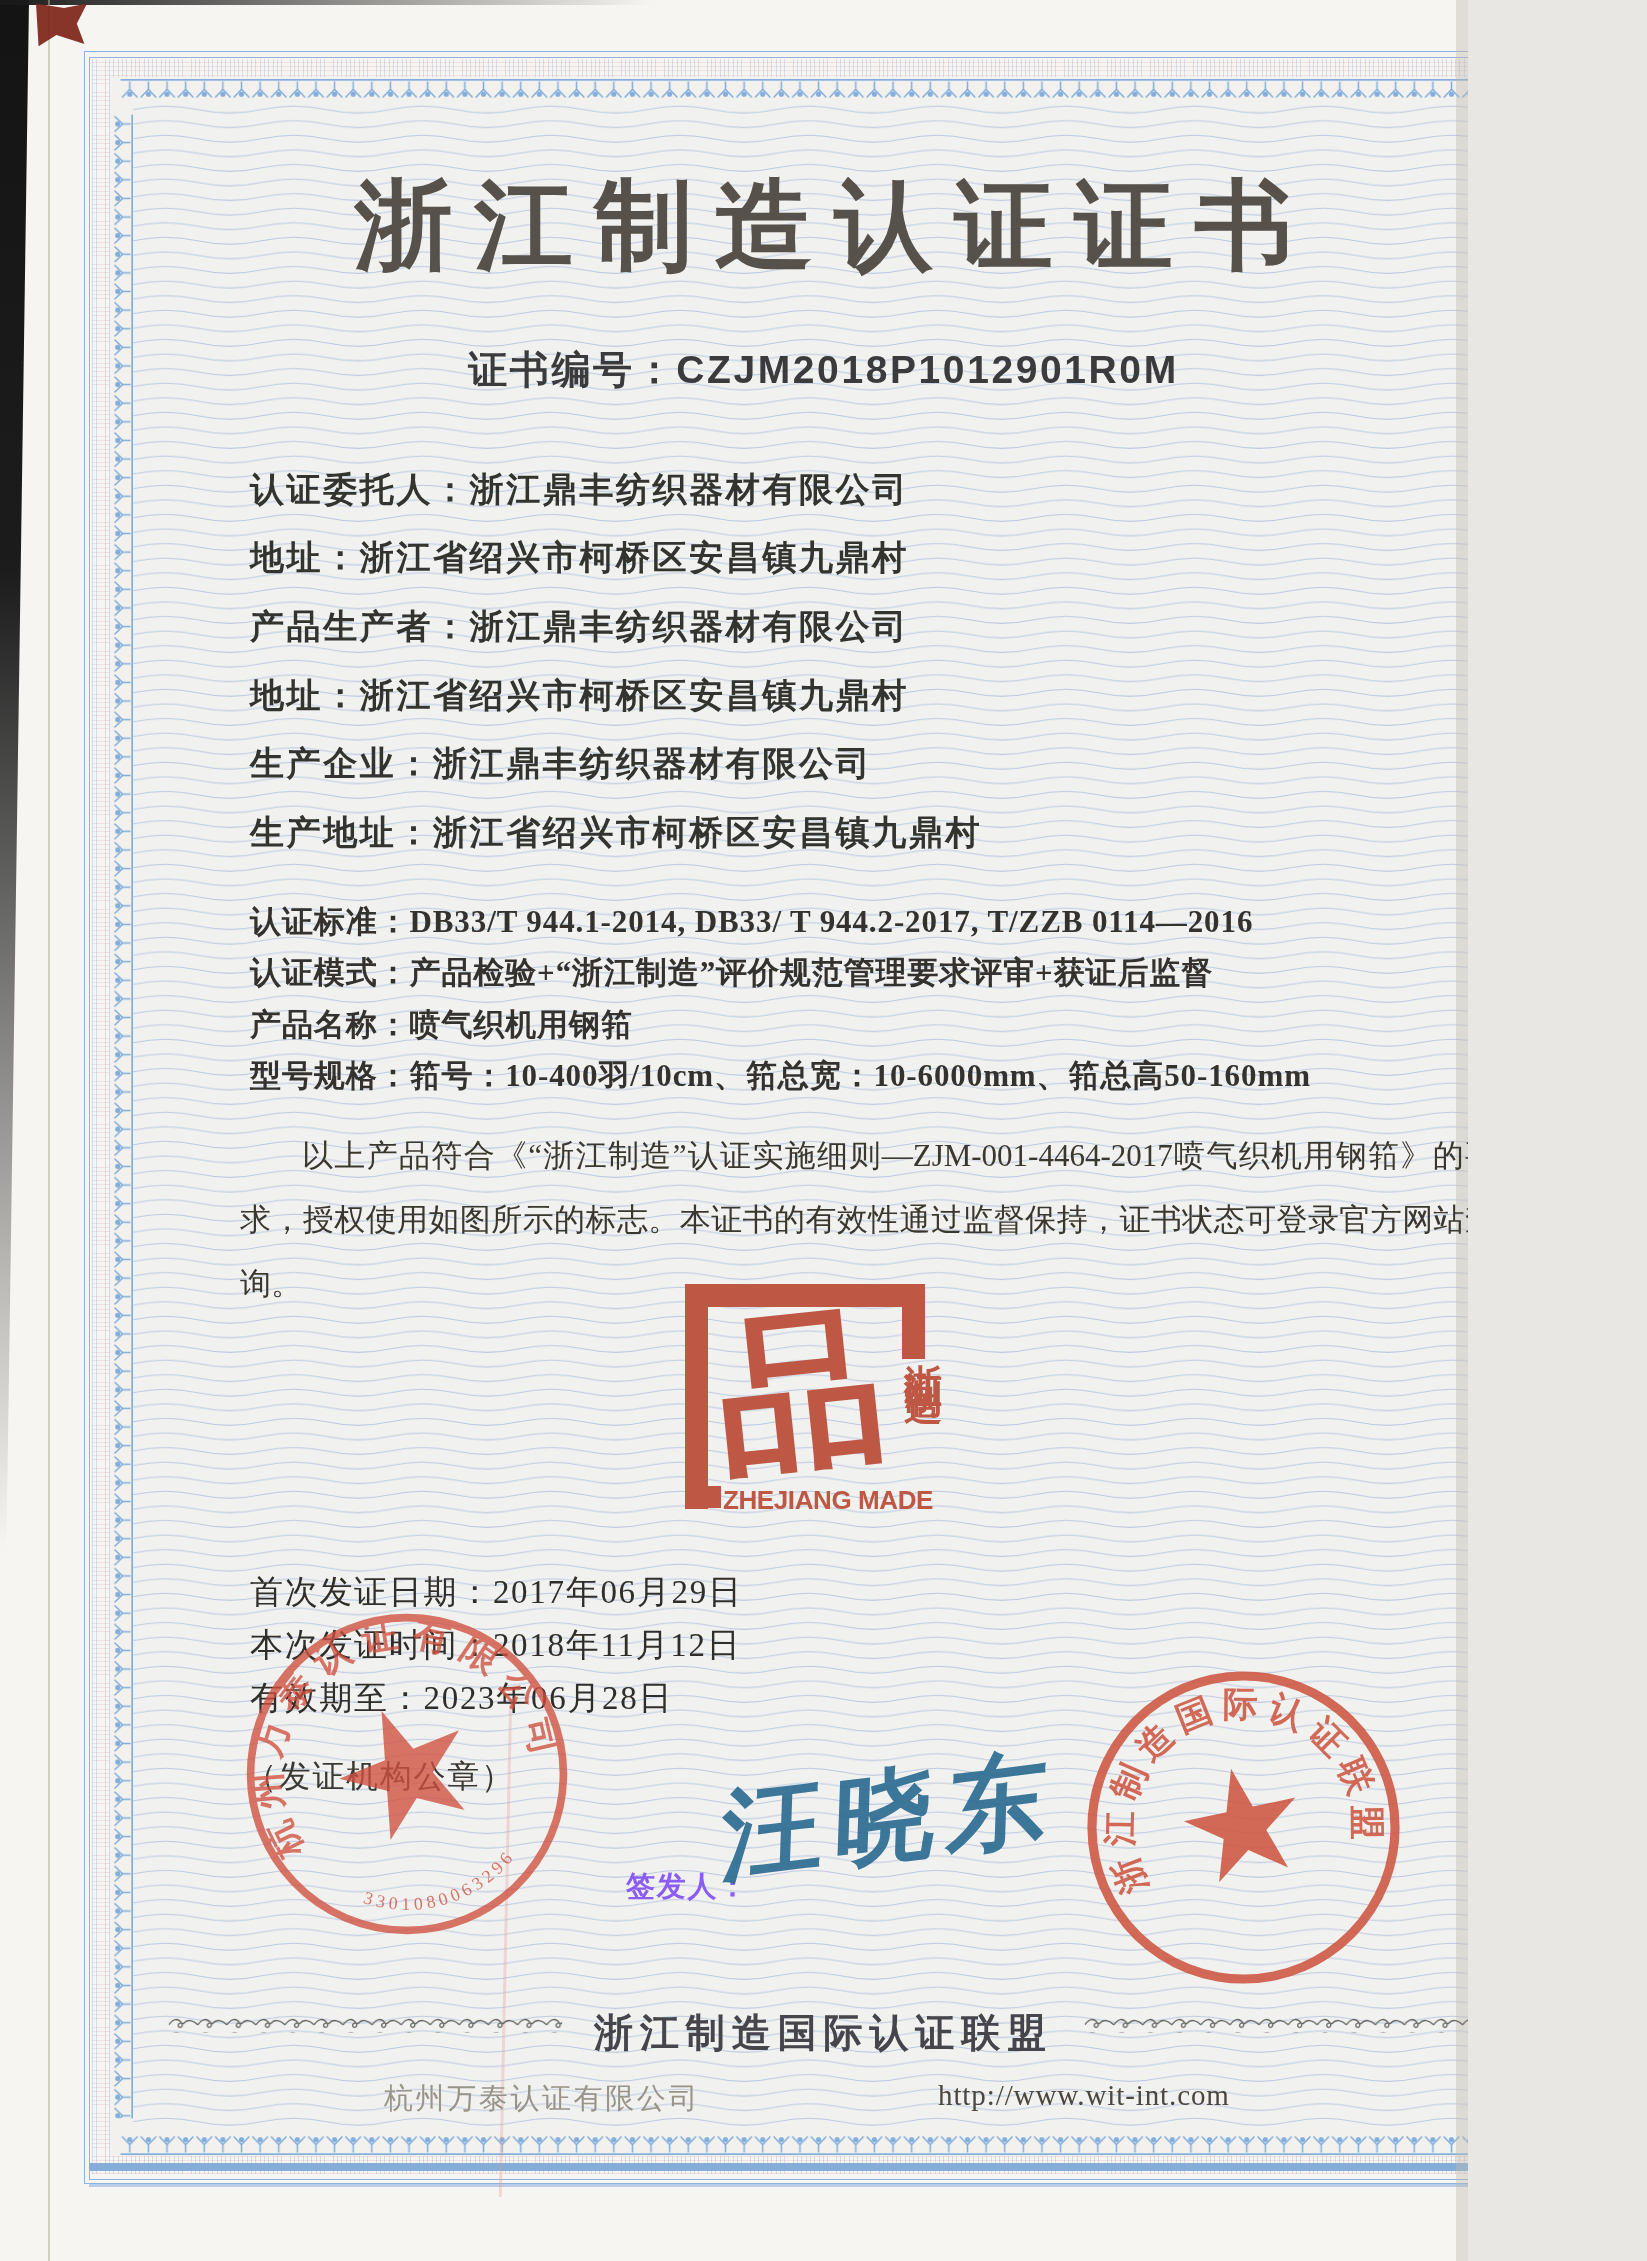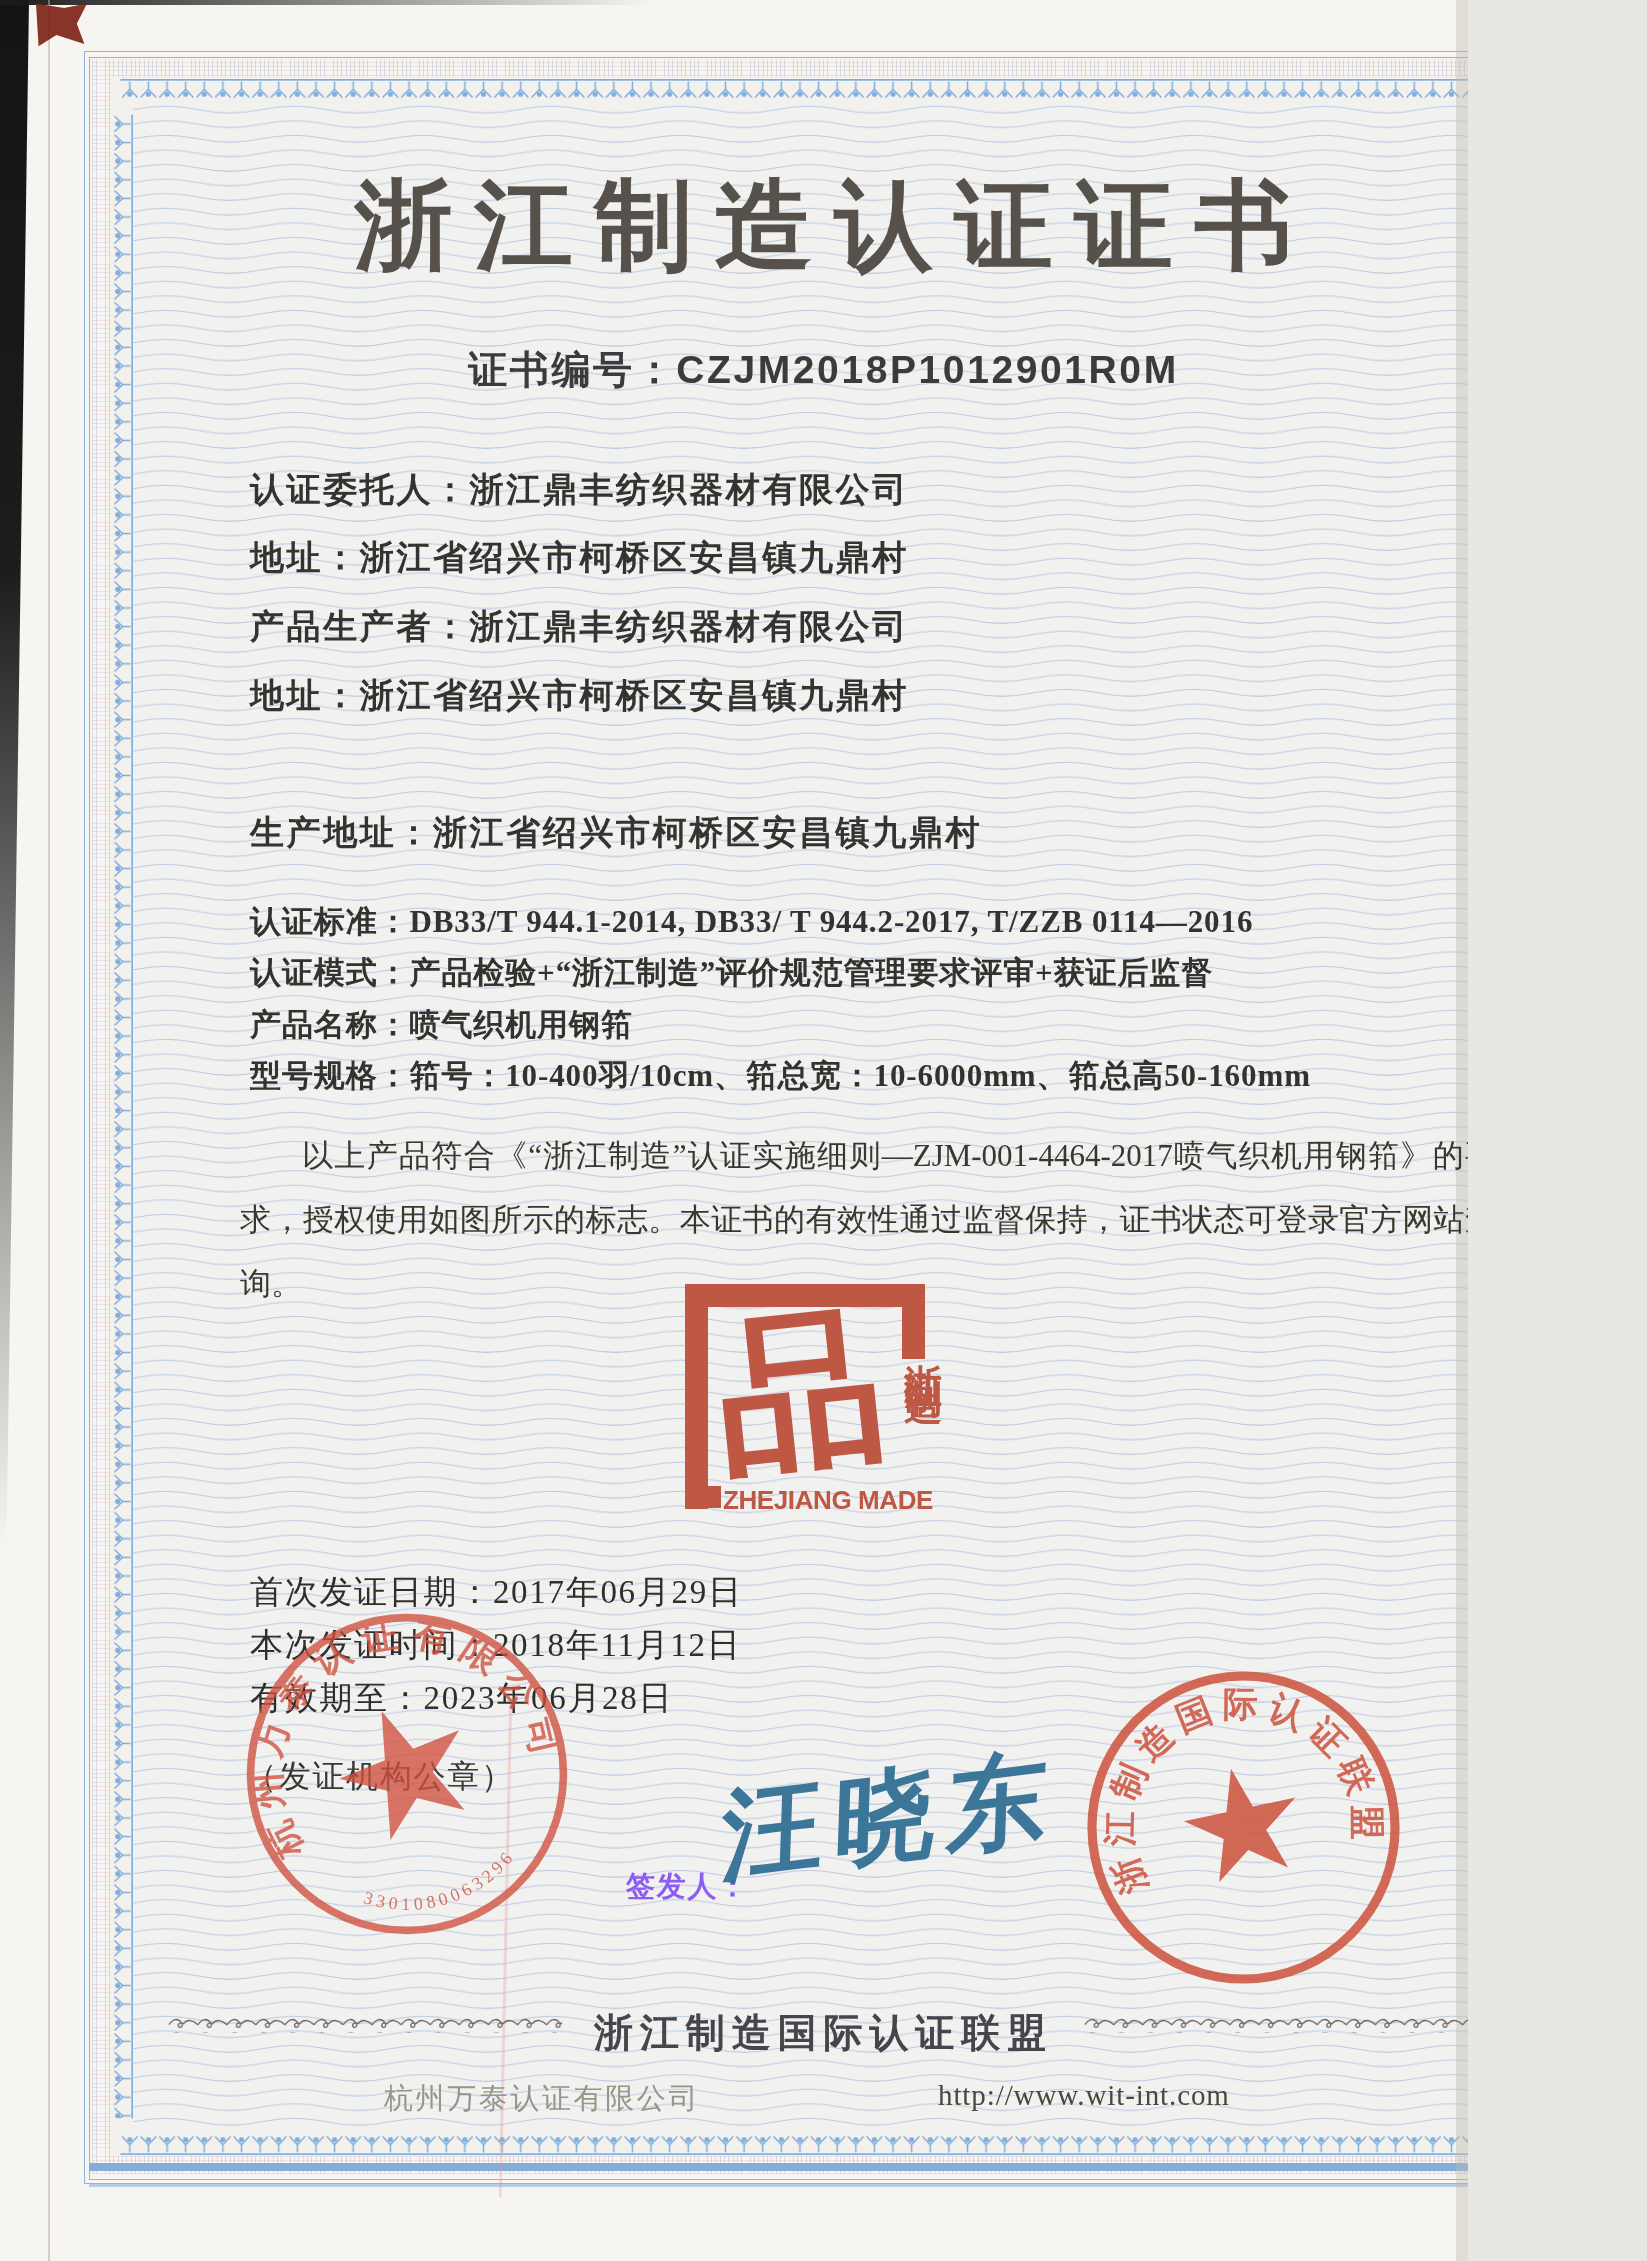--- a/index.html
+++ b/index.html
@@ -171,20 +171,23 @@
   </div>
   <div class="txt fieldline" style="top:535px">
     <span>地址：</span><span>浙江省绍兴市柯桥区安昌镇九鼎村</span>
   </div>
   <div class="txt fieldline" style="top:604px">
     <span>产品生产者：</span><span>浙江鼎丰纺织器材有限公司</span>
   </div>
   <div class="txt fieldline" style="top:673px">
     <span>地址：</span><span>浙江省绍兴市柯桥区安昌镇九鼎村</span>
   </div>
+  <div class="txt fieldline" style="top:741px">
+    <span>生产企业：</span><span>浙江鼎丰纺织器材有限公司</span>
+  </div>
   <div class="txt fieldline" style="top:810px">
     <span>生产地址：</span><span>浙江省绍兴市柯桥区安昌镇九鼎村</span>
   </div>
 
   <div class="txt specline" style="top:901px">
     <span class="lab">认证标准：</span><span>DB33/T 944.1-2014, DB33/ T 944.2-2017, T/ZZB 0114—2016</span>
   </div>
   <div class="txt specline" style="top:1004px">
     <span class="lab">产品名称：</span><span>喷气织机用钢筘</span>
   </div>

